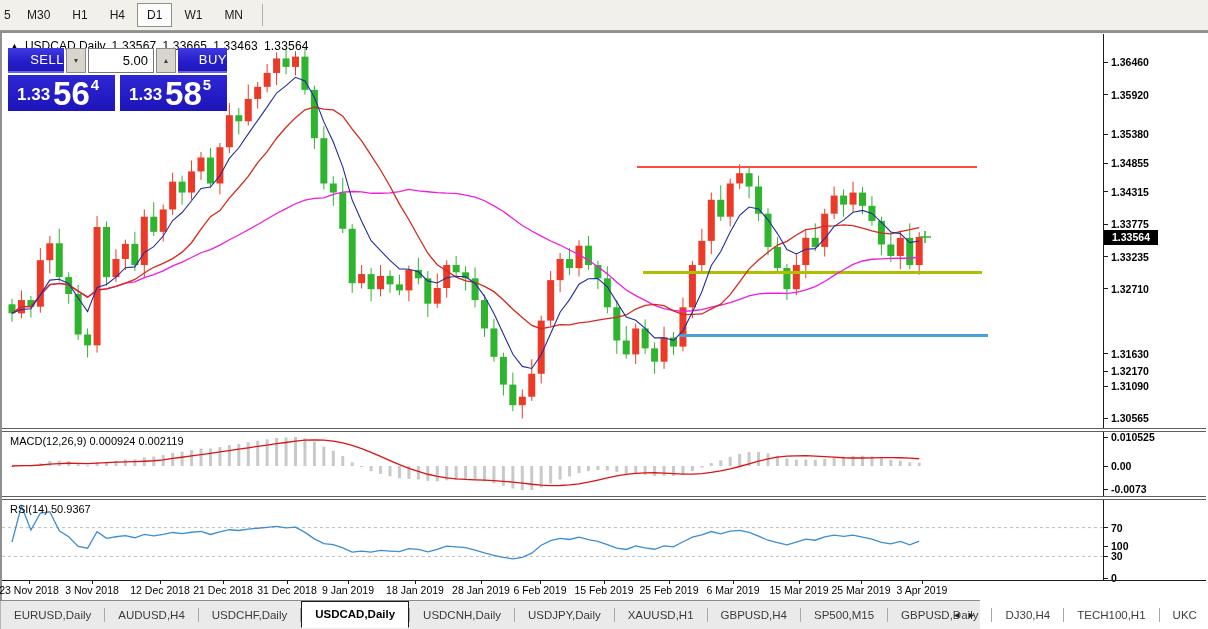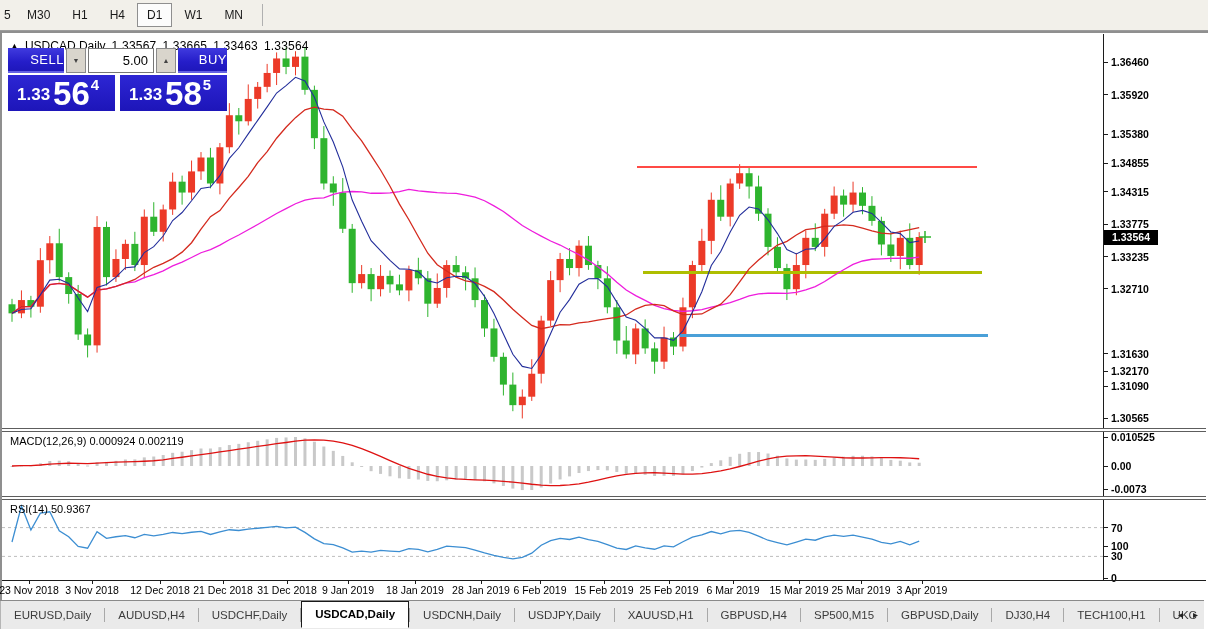--- a/index.html
+++ b/index.html
@@ -24,21 +24,21 @@
   .axis-label .tick{display:inline-block;width:4px;height:1px;background:#1c1c1c;margin-right:3px;}
   .price-badge{position:absolute;left:1104px;width:54px;height:15px;background:#000;color:#fff;font-size:10.5px;font-weight:700;text-align:center;line-height:15px;z-index:6;}
   
   .splitter{position:absolute;left:2px;width:1204px;height:4px;background:#fff;border-top:1px solid #5d5d5d;border-bottom:1px solid #5d5d5d;cursor:row-resize;}
   .ind-label{position:absolute;left:10px;font-size:11px;color:#000;z-index:5;}
   
   .date-line{position:absolute;left:2px;top:580px;width:1204px;height:1px;background:#1c1c1c;}
   .date-tick{position:absolute;top:581px;width:1px;height:3px;background:#1c1c1c;}
   .date-label{position:absolute;top:584px;width:84px;margin-left:-42px;text-align:center;font-size:10.5px;color:#000;white-space:nowrap;}
   
-  .tabbar{position:absolute;left:0;top:600px;width:1204px;height:29px;background:#eaeaea;border-top:1px solid #8a8a8a;display:flex;align-items:flex-start;}
+  .tabbar{position:absolute;left:0;top:600px;width:980px;height:29px;background:#eaeaea;border-top:1px solid #8a8a8a;display:flex;align-items:flex-start;}
   .tab-corner{width:26px;height:28px;background:#e2dfd8;border-right:1px solid #b5b5b5;}
   .tab{padding:0 13px;font-size:11.5px;color:#3c3c3c;height:22px;line-height:22px;cursor:default;white-space:nowrap;}
   .tab.active{background:#fff;border:1px solid #1a1a1a;border-bottom:1px solid #fff;font-weight:700;color:#000;height:27px;line-height:25px;margin-top:-2px;}
   .tab-sep{width:1px;height:14px;background:#a8a8a8;}
   .tab-arrows{position:absolute;right:6px;top:8px;display:flex;gap:10px;font-size:10px;color:#222;}
   
   .trade-panel{position:absolute;left:8px;top:48px;width:219px;height:65px;z-index:8;font-family:"Liberation Sans",sans-serif;}
   .tp-row1{display:flex;height:25px;gap:2px;}
   .tp-btn{background:linear-gradient(180deg,#403bdf 0%,#251dc9 55%,#1d16b8 100%);color:#fff;font-size:13px;text-align:right;line-height:23px;letter-spacing:.5px;box-shadow:inset 0 -4px 0 -2px #6361e4;cursor:pointer;}
   .tp-sell{width:56px;}

